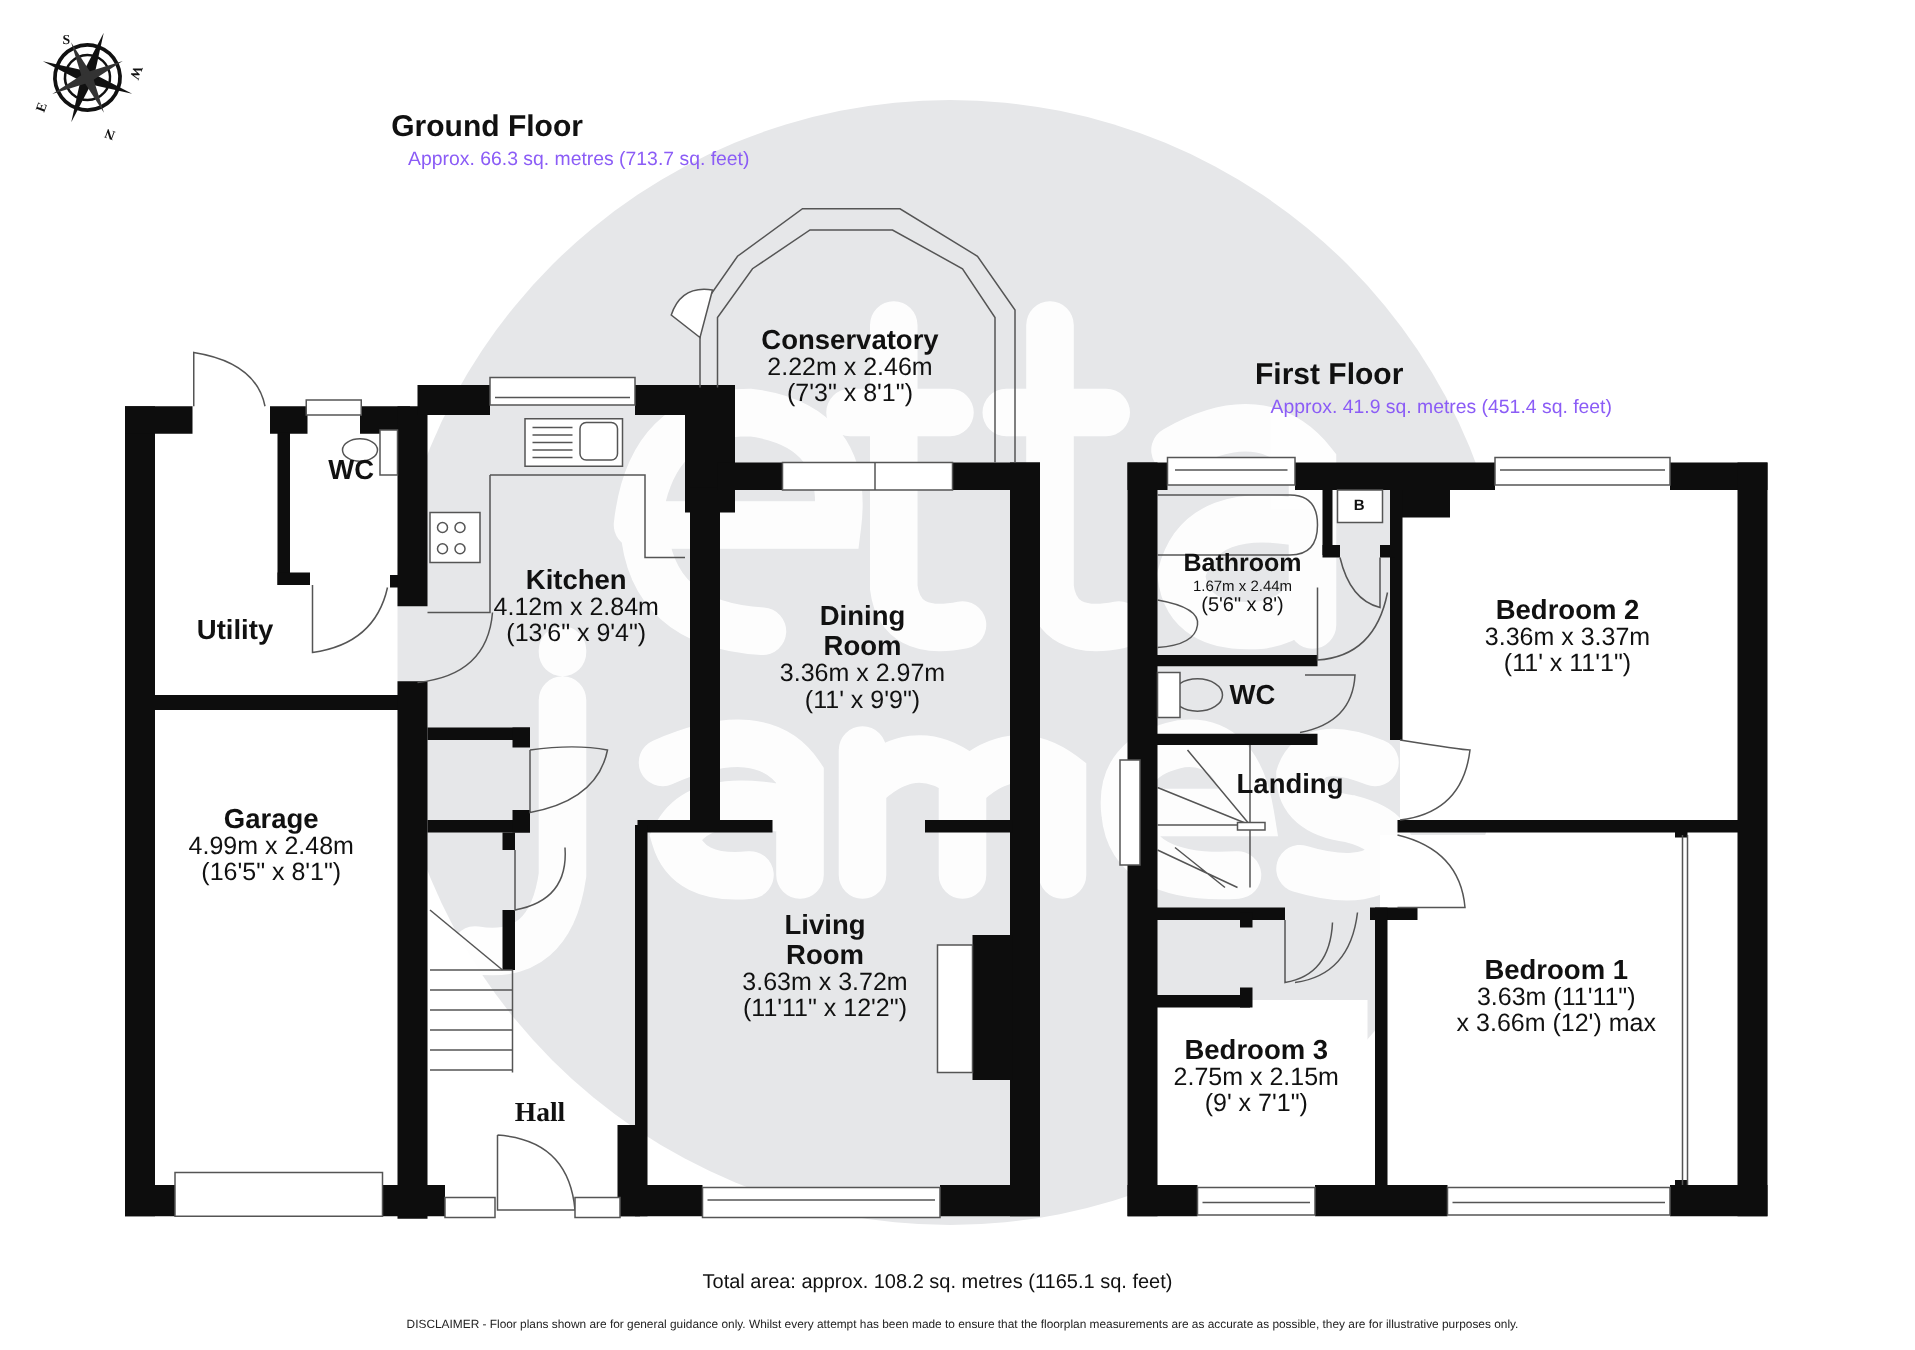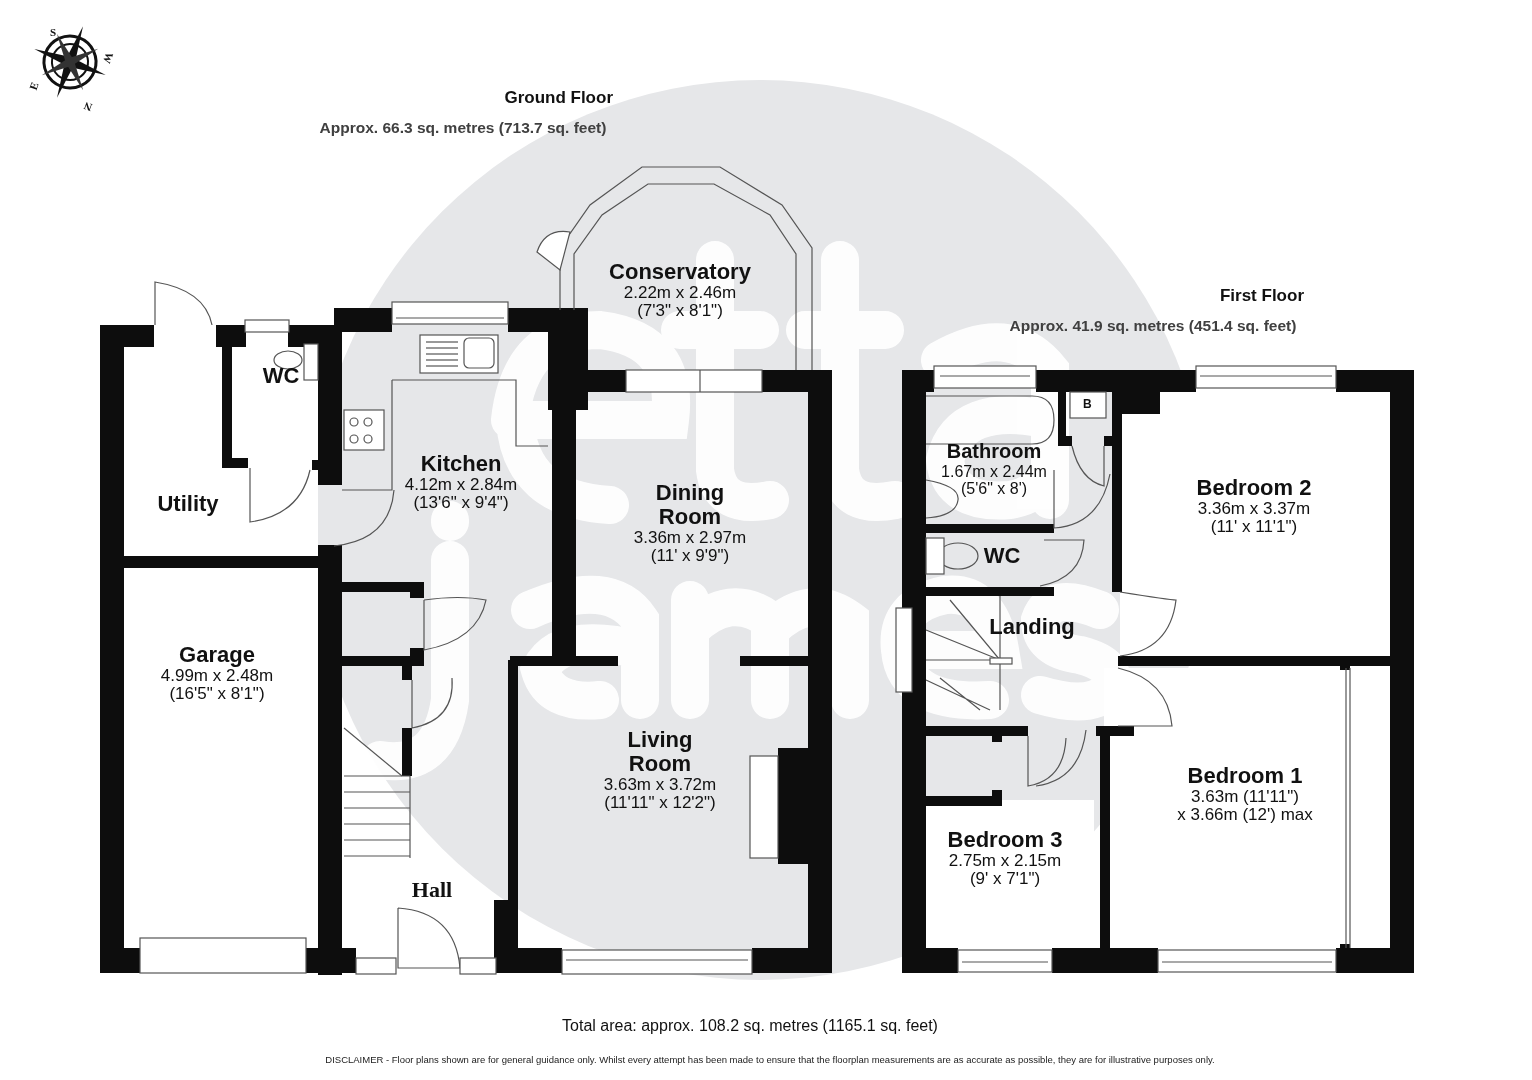--- a/index.html
+++ b/index.html
@@ -1,22 +1,22 @@
 <!DOCTYPE html>
 <html><head>
   <meta charset="utf-8">
   <style>
     html, body { margin: 0; padding: 0; background: #ffffff; }
     body { width: 1532px; height: 1080px; position: relative; overflow: hidden; font-family: "Liberation Sans", sans-serif; color: #111; }
     .abs { position: absolute; }
-    .floor-title { font-weight: bold; font-size: 17px; text-align: right; white-space: nowrap; }
-    .floor-sub { font-size: 15.5px; text-align: center; white-space: nowrap; color: #404040; font-weight: bold; }
+    .floor-title { font-weight: bold; font-size: 24px; text-align: left; white-space: nowrap; }
+    .floor-sub { font-size: 15.5px; text-align: center; white-space: nowrap; color: #8b5cf6; }
     .room { position: absolute; text-align: center; line-height: 1.08; white-space: nowrap; transform: translateX(-50%); }
     .room .name { font-weight: bold; font-size: 22px; display: block; }
-    .room .dim { font-size: 17px; display: block; }
+    .room .dim { font-size: 20px; display: block; }
     .total { font-size: 16px; text-align: center; white-space: nowrap; }
     .disclaimer { font-size: 9.5px; text-align: center; white-space: nowrap; color: #222; }
     svg { position: absolute; left: 0; top: 0; }
   </style>
 </head>
 <body>
 
 <svg width="1532" height="1080" viewBox="0 0 1532 1080">
 
   <circle cx="760" cy="530" r="450" fill="#e6e7e9"></circle>
@@ -277,21 +277,21 @@
   <span class="name">Room</span>
   <span class="dim">3.63m x 3.72m</span>
   <span class="dim">(11'11" x 12'2")</span>
 </div>
 <div class="room" style="left:432px;top:878px;font-family:Liberation Serif, serif;">
   <span class="name">Hall</span>
 </div>
 
 <div class="room" style="left:994px;top:441px;">
   <span class="name" style="font-size:20px;">Bathroom</span>
-  <span class="dim" style="font-size:16px;">1.67m x 2.44m</span>
+  <span class="dim" style="font-size:12px;">1.67m x 2.44m</span>
   <span class="dim" style="font-size:16px;">(5'6" x 8')</span>
 </div>
 <div class="abs" style="left:1083px;top:397px;font-size:12px;font-weight:bold;">B</div>
 <div class="room" style="left:1002px;top:544px;">
   <span class="name">WC</span>
 </div>
 <div class="room" style="left:1254px;top:476px;">
   <span class="name">Bedroom 2</span>
   <span class="dim">3.36m x 3.37m</span>
   <span class="dim">(11' x 11'1")</span>

